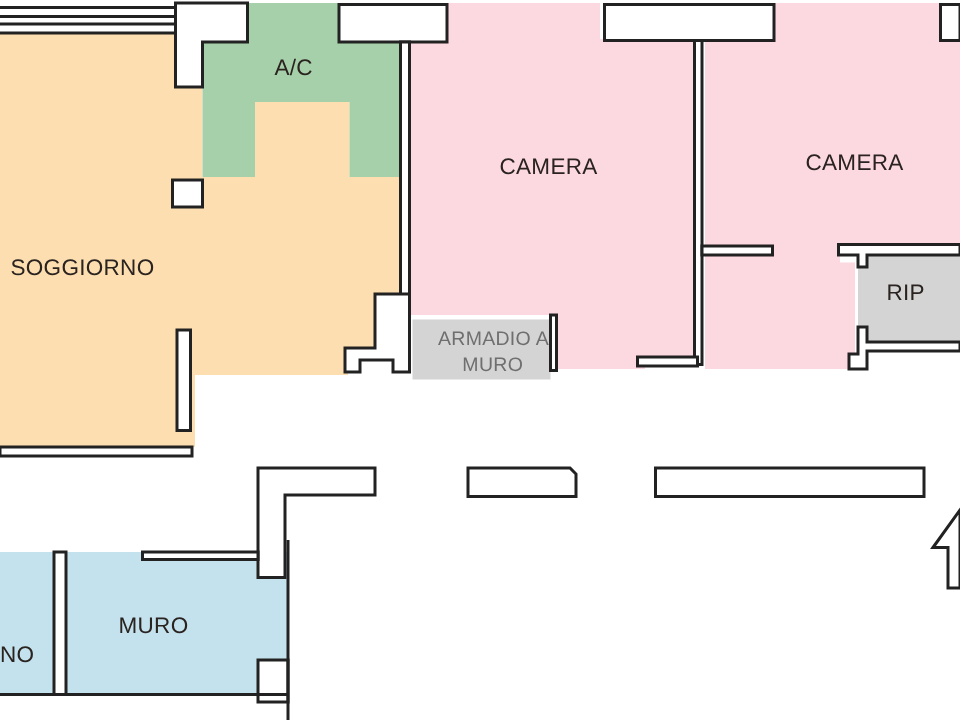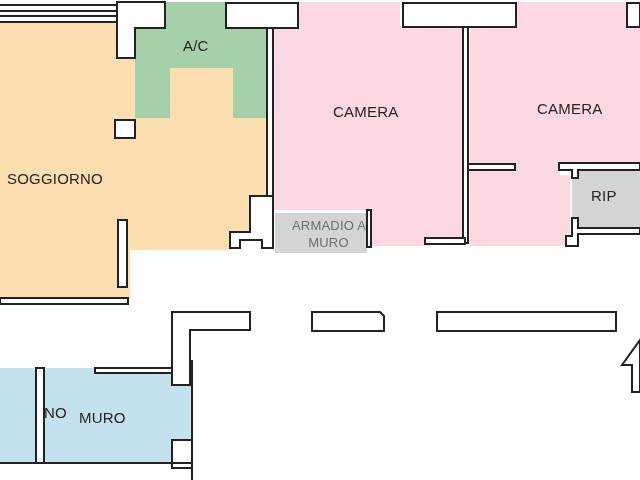--- a/index.html
+++ b/index.html
@@ -82,14 +82,14 @@
   </g>
 </svg>
 
 <div class="lbl" style="left:183px; top:37px;">A/C</div>
 <div class="lbl" style="left:7px; top:170px;">SOGGIORNO</div>
 <div class="lbl" style="left:333px; top:103px;">CAMERA</div>
 <div class="lbl" style="left:537px; top:100px;">CAMERA</div>
 <div class="lbl gray" style="left:276px; top:216px; width:106px;">ARMADIO A</div>
 <div class="lbl gray" style="left:276px; top:233px; width:105px;">MURO</div>
 <div class="lbl" style="left:591px; top:187px;">RIP</div>
-<div class="lbl" style="left:0px; top:404px;margin-left:44px;">NO</div>
+<div class="lbl" style="left:0px; top:428px;">NO</div>
 <div class="lbl" style="left:79px; top:409px;">MURO</div>
 
 </body></html>

